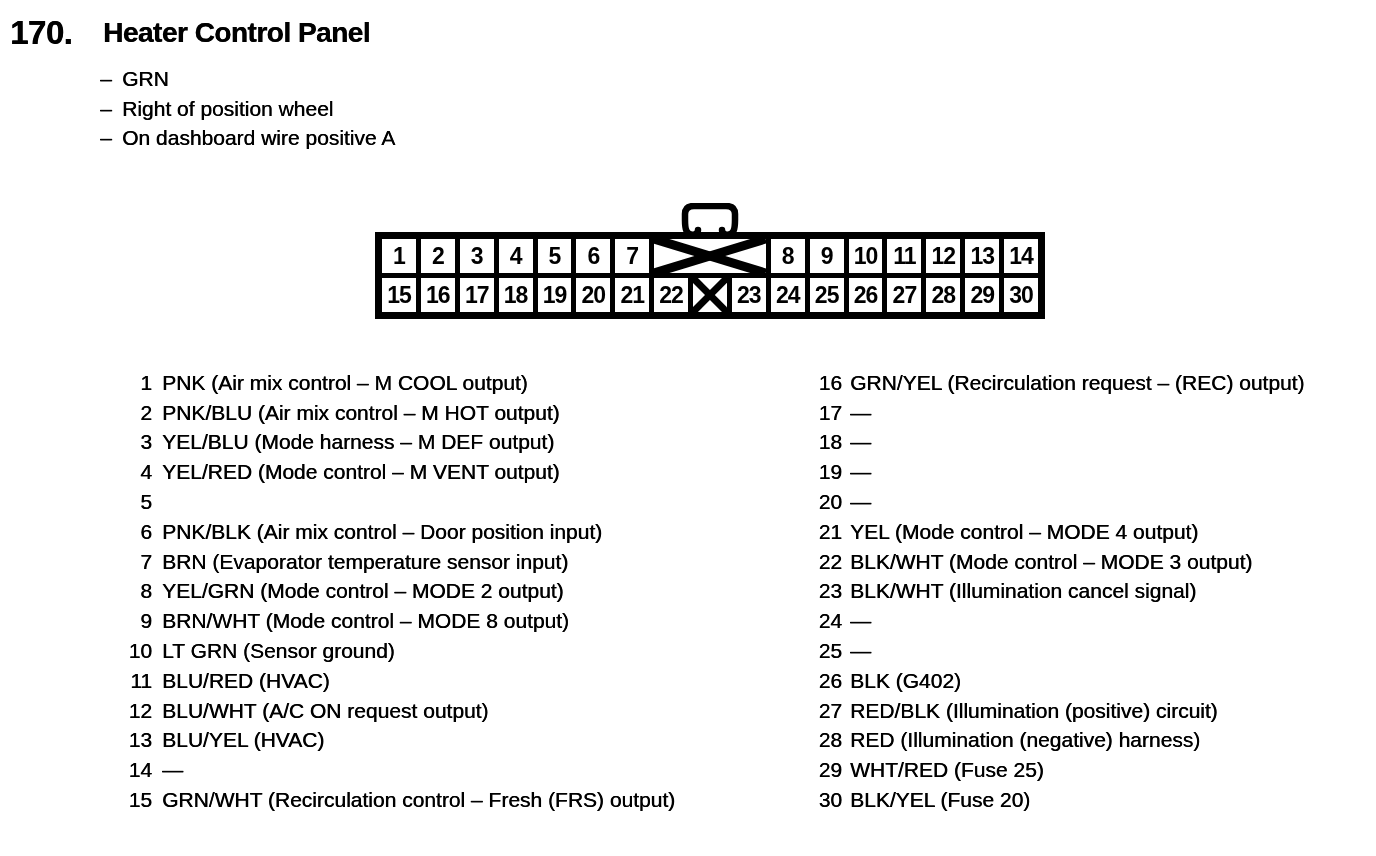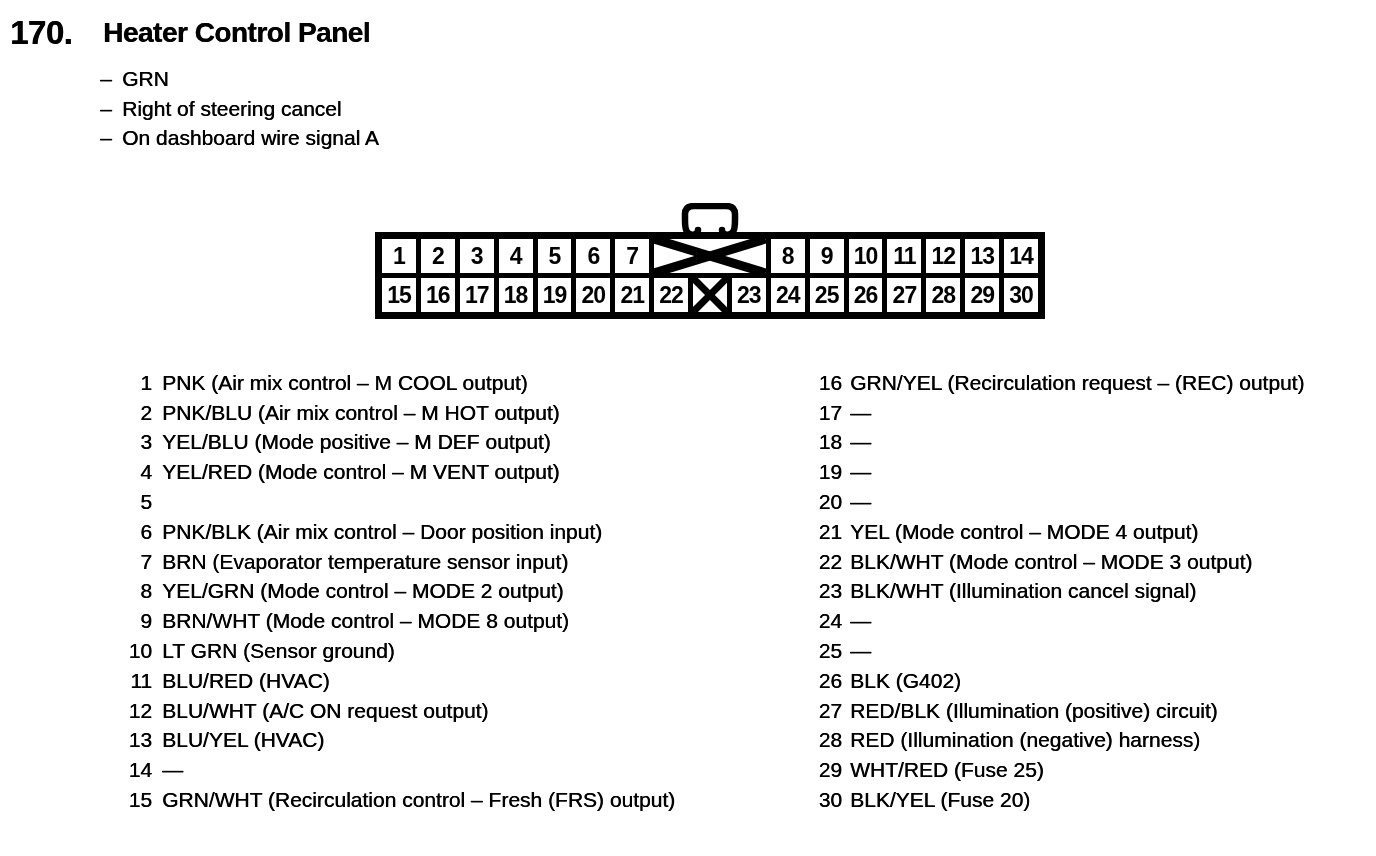--- a/index.html
+++ b/index.html
@@ -82,25 +82,25 @@
   <span class="sec-title ink">Heater Control Panel</span>
 
   <div class="notes ink">
 
   <div class="note">
         <span class="note-dash">–</span>
         <span>GRN</span>
       </div>
       <div class="note">
         <span class="note-dash">–</span>
-        <span>Right of steering cancel</span>
+        <span>Right of position wheel</span>
       </div>
       <div class="note">
         <span class="note-dash">–</span>
-        <span>On dashboard wire signal A</span>
+        <span>On dashboard wire positive A</span>
       </div>
     </div>
 
   <div class="connector">
     <svg class="clip" width="66" height="31" viewBox="0 0 66 31">
       <path d="M21,27 C21,33 12,33 9.5,28 C8,25 8,21 8,17 L8,11 C8,4 13,3 17,3 L49,3 C53,3 58,4 58,11 L58,17 C58,21 58,25 56.5,28 C54,33 45,33 45,27" fill="none" stroke="#000" stroke-width="6.5" stroke-linecap="round" stroke-linejoin="round"></path>
     </svg>
     <div class="pin-grid">
       <div class="flat">
         
@@ -134,21 +134,21 @@
   <div class="pin-row">
         <span class="pin-num">1</span>
         <span class="pin-desc">PNK (Air mix control – M COOL output)</span>
       </div>
       <div class="pin-row">
         <span class="pin-num">2</span>
         <span class="pin-desc">PNK/BLU (Air mix control – M HOT output)</span>
       </div>
       <div class="pin-row">
         <span class="pin-num">3</span>
-        <span class="pin-desc">YEL/BLU (Mode positive – M DEF output)</span>
+        <span class="pin-desc">YEL/BLU (Mode harness – M DEF output)</span>
       </div>
       <div class="pin-row">
         <span class="pin-num">4</span>
         <span class="pin-desc">YEL/RED (Mode control – M VENT output)</span>
       </div>
       <div class="pin-row">
         <span class="pin-num">5</span>
       </div>
       <div class="pin-row">
         <span class="pin-num">6</span>

